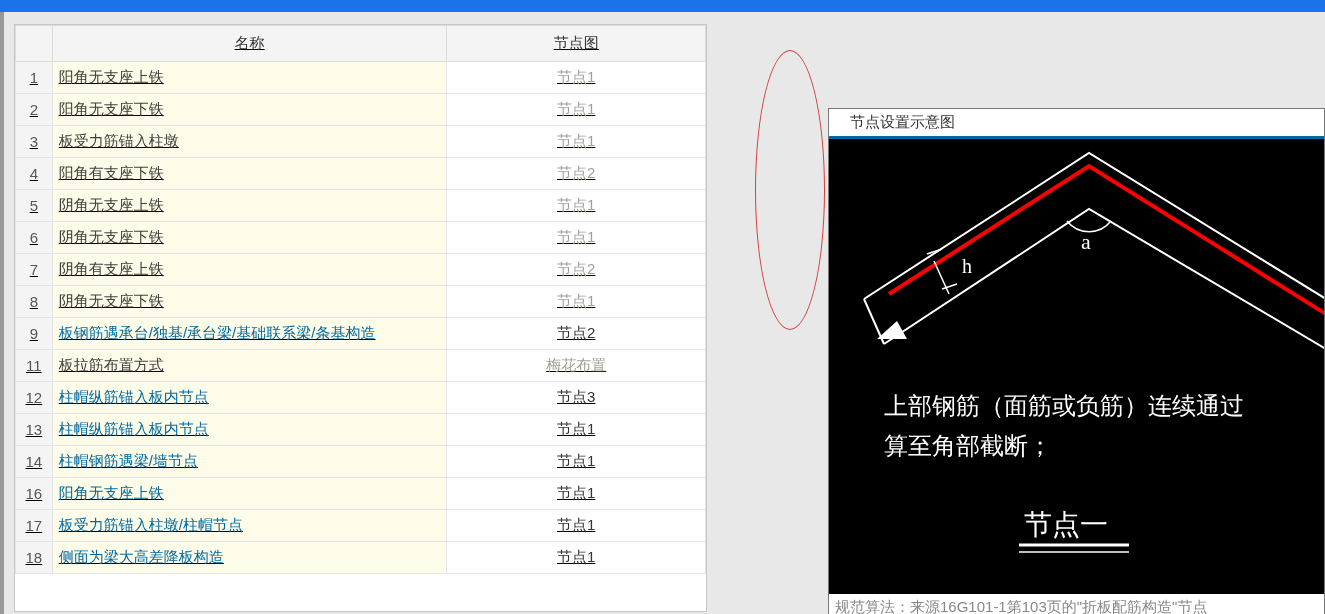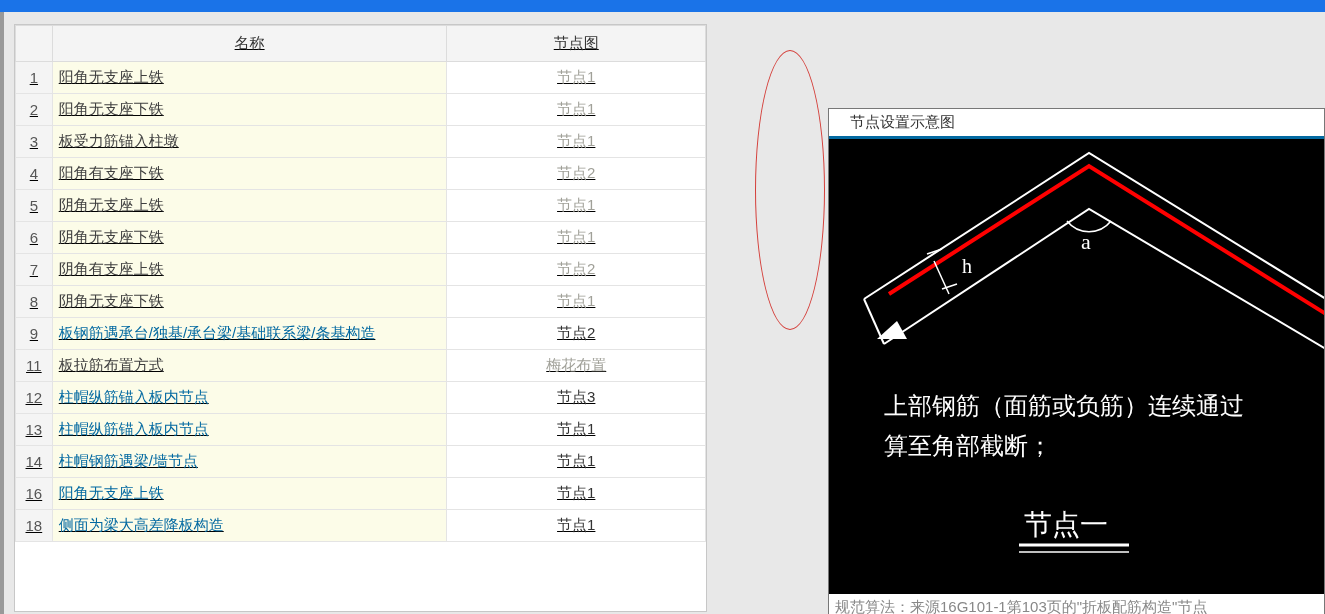--- a/index.html
+++ b/index.html
@@ -208,20 +208,25 @@
             <td class="rownum">14</td>
             <td class="name-cell">柱帽钢筋遇梁/墙节点</td>
             <td class="node-cell">节点1</td>
           </tr>
           <tr>
             <td class="rownum">16</td>
             <td class="name-cell">阳角无支座上铁</td>
             <td class="node-cell">节点1</td>
           </tr>
           <tr>
+            <td class="rownum">17</td>
+            <td class="name-cell">板受力筋锚入柱墩/柱帽节点</td>
+            <td class="node-cell">节点1</td>
+          </tr>
+          <tr>
             <td class="rownum">18</td>
             <td class="name-cell">侧面为梁大高差降板构造</td>
             <td class="node-cell">节点1</td>
           </tr>
         </tbody>
     </table>
   </div>
 
   <div class="right-panel">
     <div class="right-panel-title">节点设置示意图</div>

